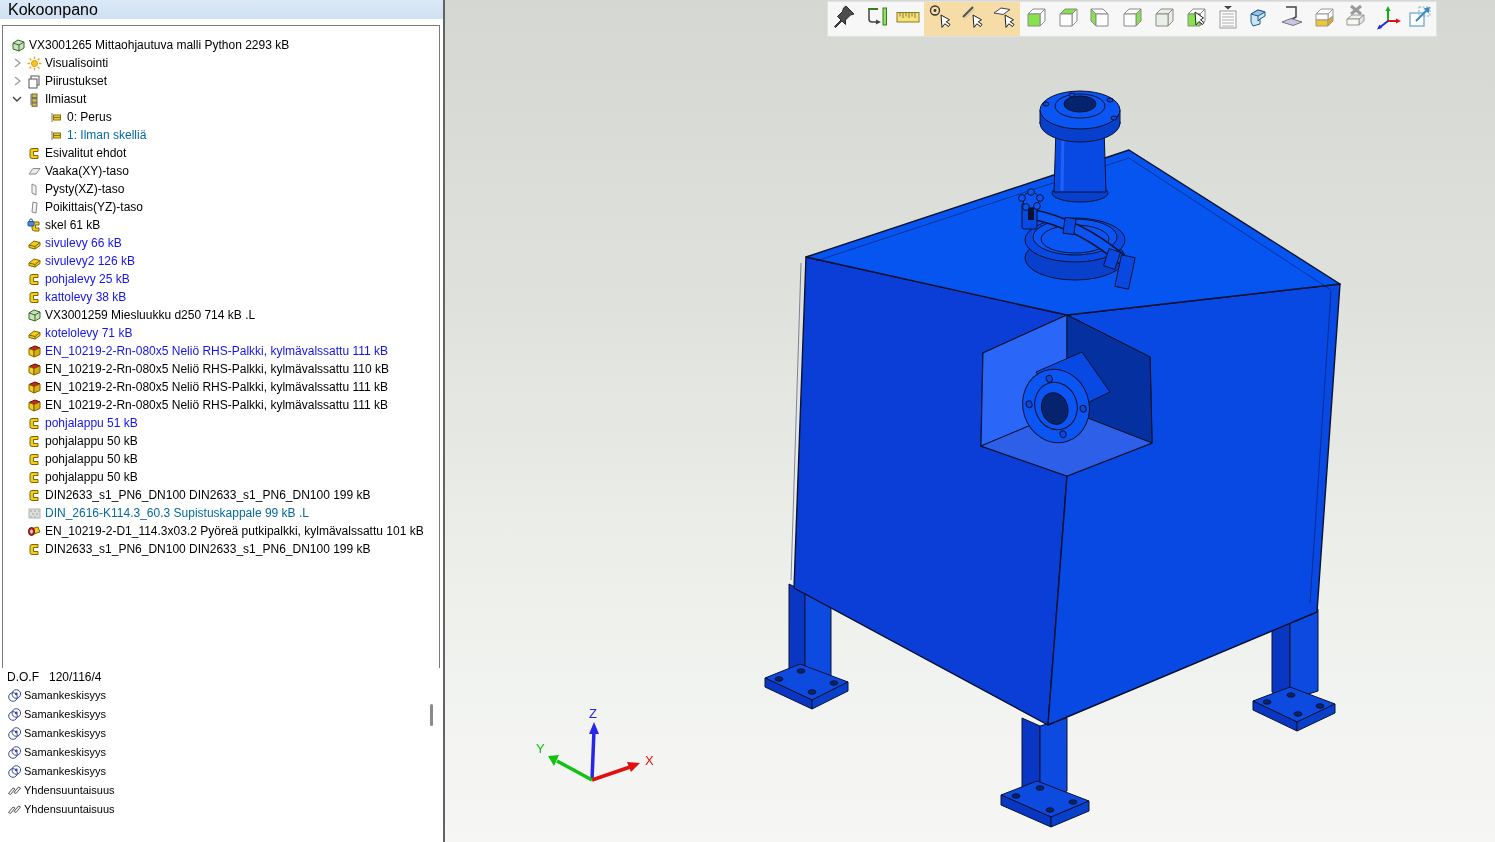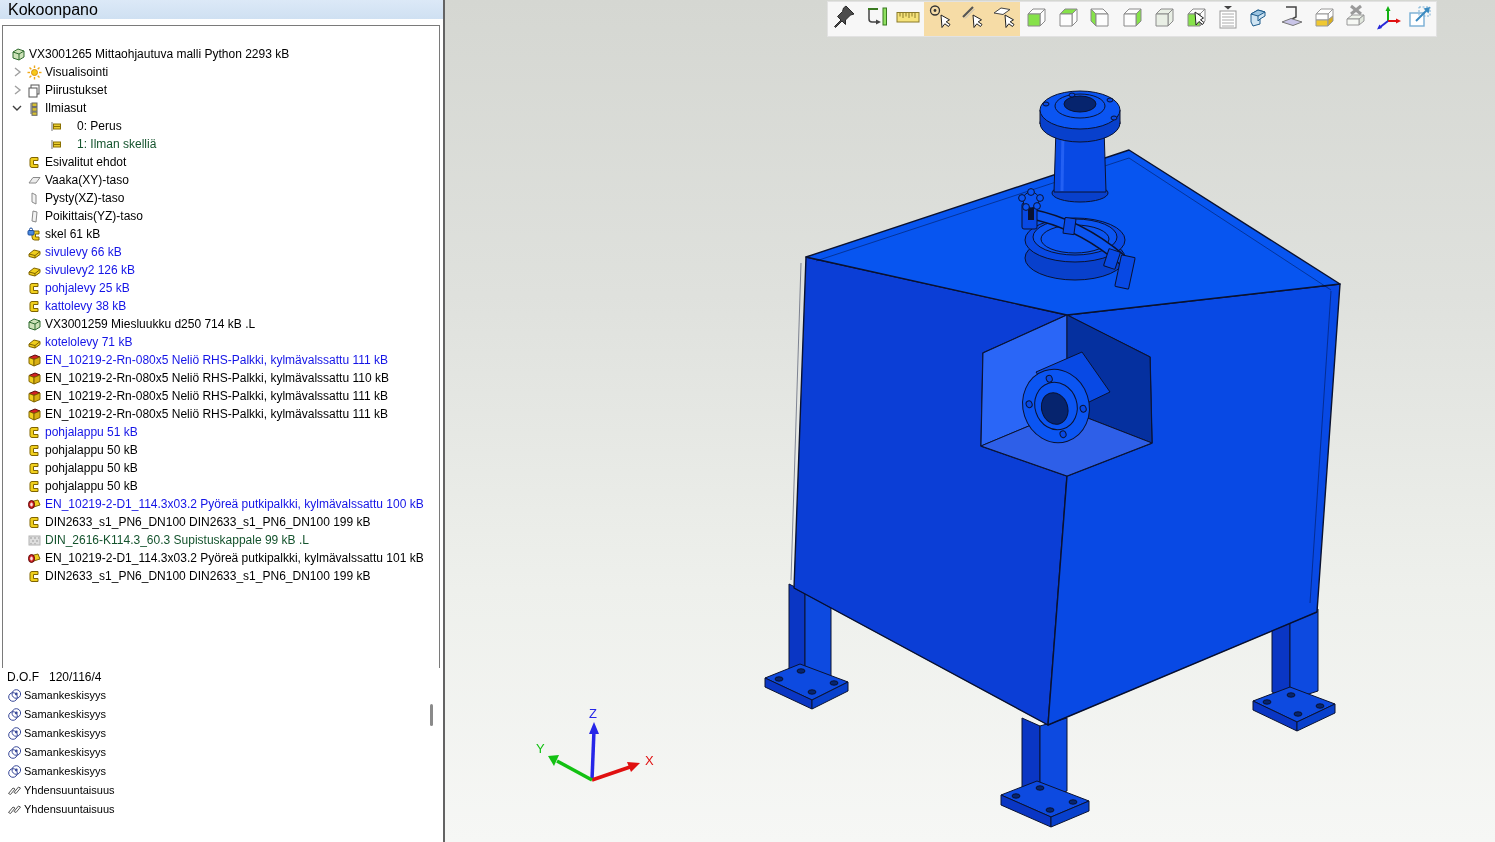--- a/index.html
+++ b/index.html
@@ -8,30 +8,30 @@
 
   
   .left-panel{position:absolute;left:0;top:0;width:443px;height:842px;background:#fff;}
   .panel-title{position:absolute;left:0;top:0;width:443px;height:19px;
       background:linear-gradient(#dce9f7,#cfe0f2);color:#000;font-size:16px;
       line-height:19px;padding-left:8px;box-sizing:border-box;}
   .tree-box{position:absolute;left:2px;top:25px;width:438px;height:661px;
       background:#fff;border:1px solid #7a7a7a;box-sizing:border-box;overflow:hidden;}
   .trow{position:relative;height:18px;line-height:18px;font-size:12px;white-space:nowrap;
       display:flex;align-items:center;}
-  .trow:first-child{margin-top:19px;}
+  .trow:first-child{margin-top:10px;}
   .trow .exp{width:16px;height:14px;flex:0 0 16px;display:inline-flex;align-items:center;justify-content:center;}
   .trow .ticon{width:18px;height:14px;flex:0 0 18px;display:inline-flex;align-items:center;justify-content:center;}
   .trow .tlabel{padding-left:2px;}
   .trow.lv0{padding-left:6px;}
   .trow.lv1{padding-left:6px;}
-  .trow.lv2{padding-left:44px;gap:10px;}
+  .trow.lv2{padding-left:44px;}
   .c-k .tlabel{color:#000;}
   .c-b .tlabel{color:#1414e6;}
-  .c-g .tlabel{color:#14532d;}
+  .c-g .tlabel{color:#0369a1;}
 
   .splitter{position:absolute;left:0;top:686px;width:443px;height:8px;background:#fff;}
   .splitter .grip{position:absolute;left:203px;top:0px;}
 
   .dof-panel{position:absolute;left:0;top:668px;width:443px;height:152px;background:#fff;overflow:hidden;}
   .dof-header{font-size:12px;color:#000;height:18px;line-height:18px;padding-left:7px;}
   .dof-header .v{margin-left:10px;}
   .drow{height:19px;line-height:19px;font-size:11px;display:flex;align-items:center;padding-left:4px;color:#000;}
   .drow .ticon{width:20px;height:16px;display:inline-flex;align-items:center;justify-content:center;}
   .dof-scroll{position:absolute;right:8px;top:698px;width:8px;height:140px;}
@@ -334,31 +334,20 @@
             <span class="tlabel">pohjalappu 50 kB</span>
           </div>
           <div class="trow lv1 c-k">
             <span class="exp"></span>
             <span class="ticon">
               <svg width="15" height="15" viewBox="0 0 15 15">
                 <path d="M11,2.5 H5 Q3,2.5 3,4.5 V10.5 Q3,12.5 5,12.5 H11 V9.5 H6.5 V5.5 H11 Z" fill="#f0cf1e" stroke="#806400"></path>
               </svg>
             </span>
             <span class="tlabel">pohjalappu 50 kB</span>
-          </div>
-          <div class="trow lv1 c-b">
-            <span class="exp"></span>
-            <span class="ticon">
-              <svg width="15" height="15" viewBox="0 0 15 15">
-                <polygon points="3,5 11,3 13,8 5,10.5" fill="#f0cf1e" stroke="#806400"></polygon>
-                <ellipse cx="4.5" cy="7.5" rx="3" ry="4" fill="#d42222" stroke="#5a0a0a"></ellipse>
-                <ellipse cx="4.5" cy="7.5" rx="1.3" ry="2" fill="#f6e0e0"></ellipse>
-              </svg>
-            </span>
-            <span class="tlabel">EN_10219-2-D1_114.3x03.2 Pyöreä putkipalkki, kylmävalssattu 100 kB</span>
           </div>
           <div class="trow lv1 c-k">
             <span class="exp"></span>
             <span class="ticon">
               <svg width="15" height="15" viewBox="0 0 15 15">
                 <path d="M11,2.5 H5 Q3,2.5 3,4.5 V10.5 Q3,12.5 5,12.5 H11 V9.5 H6.5 V5.5 H11 Z" fill="#f0cf1e" stroke="#806400"></path>
               </svg>
             </span>
             <span class="tlabel">DIN2633_s1_PN6_DN100 DIN2633_s1_PN6_DN100 199 kB</span>
           </div>

